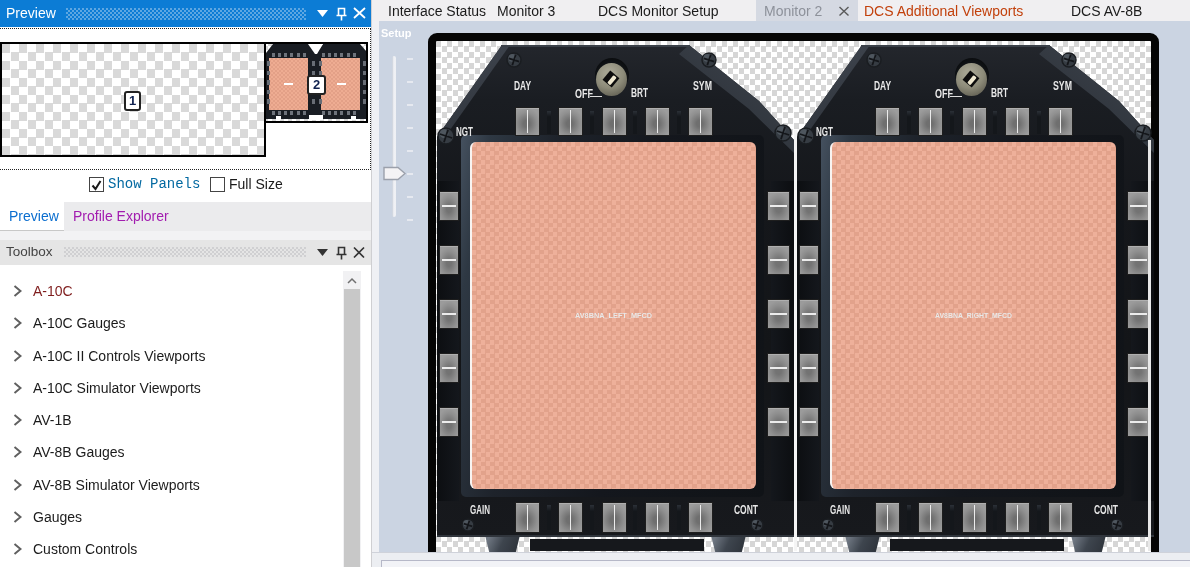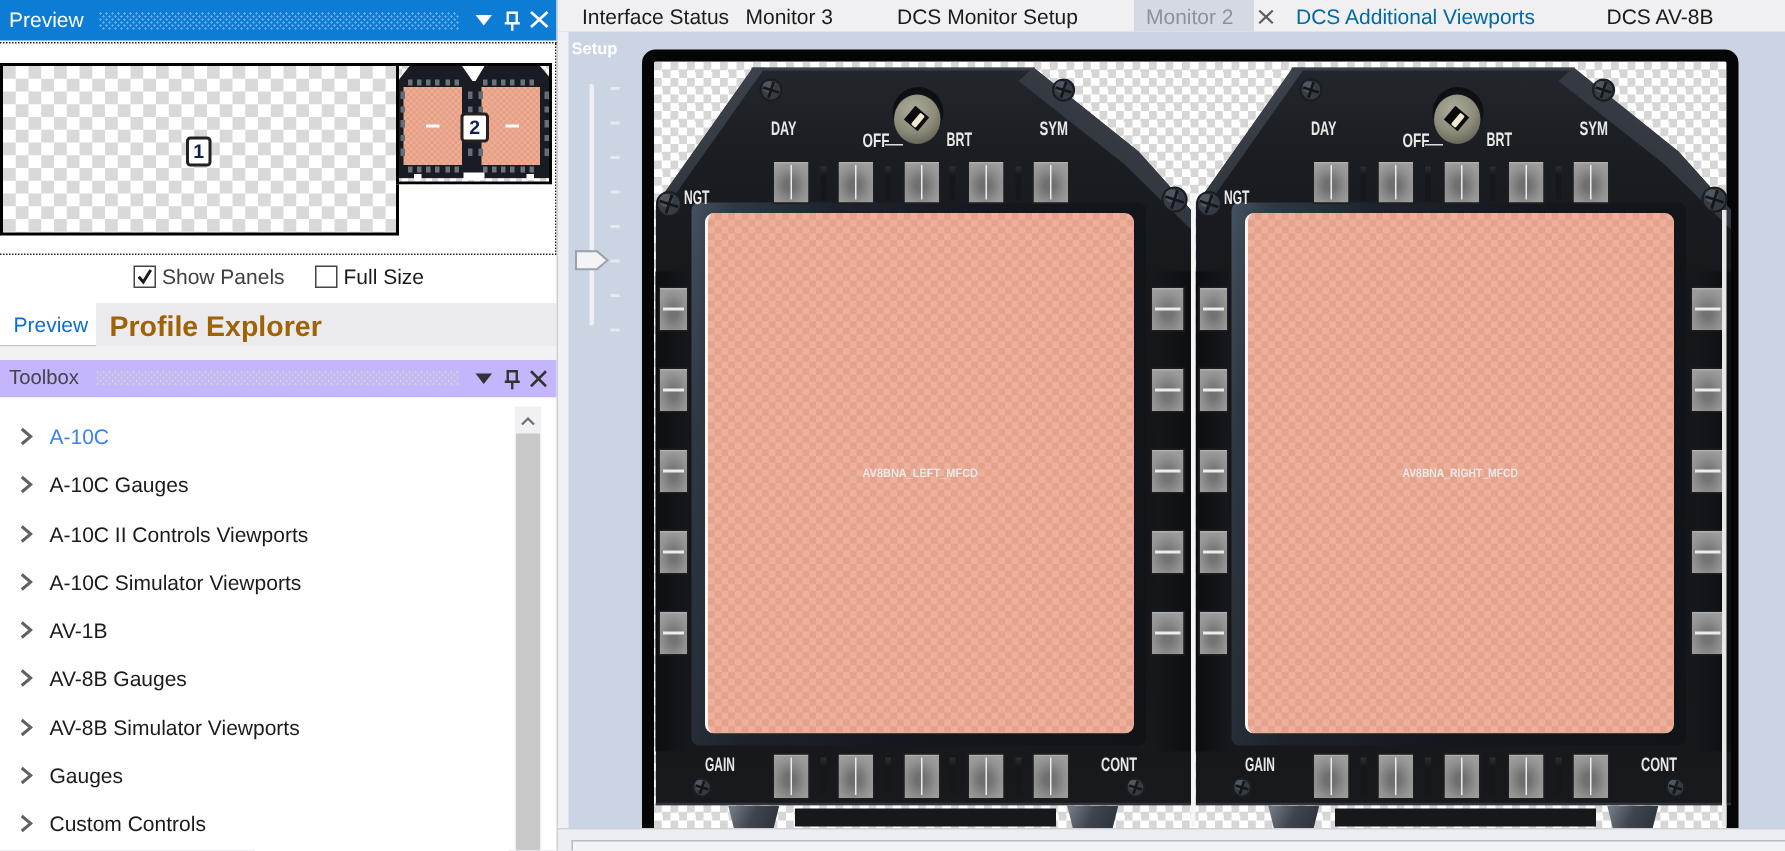--- a/index.html
+++ b/index.html
@@ -76,44 +76,44 @@
     <div style="left:98.5px;top:57.4px;width:3px;height:4.5px;background:#686d75;"></div>
     <div style="left:45px;top:73px;width:14px;height:5px;background:#fff;"></div>
     <div style="left:12px;top:74px;width:5px;height:4px;background:#fff;"></div>
     <div style="left:87px;top:74px;width:5px;height:4px;background:#fff;"></div>
     <div style="left:0;top:0;width:100px;height:77px;border:2px solid #000;"></div>
   </div>
 <div style="left:307px;top:75px;width:15px;height:16px;background:#fff;border:2px solid #222;border-radius:3px;color:#10214f;font-size:13px;font-weight:bold;text-align:center;line-height:16px;">2</div>
 <div style="position:absolute;width:13px;height:13px;background:#fff;border:1px solid #444;left:89px;top:177px;"><svg width="13" height="13">
       <path d="M2.5 6.5l3 3.5 5-8" stroke="#1a1a1a" stroke-width="2" fill="none"></path>
     </svg></div>
-<span style="position:absolute;left:108px;top:176px;font-size:14px;color:#404040;">Show Panels</span>
+<span style="position:absolute;left:108px;top:176px;font-size:14px;color:#0369a1;font-family:Liberation Mono, monospace;">Show Panels</span>
 <div style="position:absolute;width:13px;height:13px;background:#fff;border:1px solid #444;left:210px;top:177px;"></div>
 <span style="position:absolute;left:229px;top:176px;font-size:14px;color:#1a1a1a;">Full Size</span>
 <div style="left:0px;top:202px;width:371px;height:29px;background:#ebebed;"></div>
 <div style="left:0px;top:202px;width:64px;height:29px;background:#fff;">
     <span style="position:absolute;left:9px;top:6px;color:#0b6ecf;font-size:14px;">Preview</span>
   </div>
 <div style="left:0px;top:230px;width:64px;height:1px;background:#c8c8c8;"></div>
-<span style="position:absolute;left:73px;top:208px;color:#a16207;font-size:19px;font-weight:bold;">Profile Explorer</span>
+<span style="position:absolute;left:73px;top:208px;color:#a21caf;font-size:14px;">Profile Explorer</span>
 <div style="left:0px;top:231px;width:371px;height:9px;background:#f2f2f4;"></div>
-<div style="left:0px;top:240px;width:371px;height:25px;background:#c4b5fd;">
+<div style="left:0px;top:240px;width:371px;height:25px;background:#e5e5e5;">
     <span style="position:absolute;left:6px;top:4px;color:#444;font-size:13.5px;">Toolbox</span>
     <div style="left:64px;top:7px;width:242px;height:10px;background:radial-gradient(circle .8px at 1px 1px,#d0d0d2 96%,transparent) 0 0/4px 4px,radial-gradient(circle .8px at 1px 1px,#d0d0d2 96%,transparent) 2px 2px/4px 4px;"></div>
     <svg style="position:absolute;left:314px;top:5px;" width="54" height="16">
       <path d="M3 4h11l-5.5 7z" fill="#333"></path>
       <path d="M24.5 2.5h6v7h-6z M22.5 9.5h10 M27.5 9.5v5" stroke="#333" stroke-width="1.6" fill="none"></path>
       <path d="M40 2.5l10 10M50 2.5l-10 10" stroke="#333" stroke-width="1.7"></path>
     </svg>
   </div>
 <div style="left:0px;top:265px;width:371px;height:302px;background:#fff;"></div>
 <svg style="position:absolute;left:13px;top:285px;" width="9" height="12">
     <path d="M1.5 1l6 5-6 5" stroke="#606060" stroke-width="2" fill="none"></path>
   </svg>
-<span style="position:absolute;left:33px;top:283px;font-size:14px;color:#3b82f6;">A-10C</span>
+<span style="position:absolute;left:33px;top:283px;font-size:14px;color:#7f1d1d;">A-10C</span>
 <svg style="position:absolute;left:13px;top:317px;" width="9" height="12">
     <path d="M1.5 1l6 5-6 5" stroke="#606060" stroke-width="2" fill="none"></path>
   </svg>
 <span style="position:absolute;left:33px;top:315px;font-size:14px;color:#1b1b1b;">A-10C Gauges</span>
 <svg style="position:absolute;left:13px;top:350px;" width="9" height="12">
     <path d="M1.5 1l6 5-6 5" stroke="#606060" stroke-width="2" fill="none"></path>
   </svg>
 <span style="position:absolute;left:33px;top:348px;font-size:14px;color:#1b1b1b;">A-10C II Controls Viewports</span>
 <svg style="position:absolute;left:13px;top:382px;" width="9" height="12">
     <path d="M1.5 1l6 5-6 5" stroke="#606060" stroke-width="2" fill="none"></path>
@@ -142,27 +142,27 @@
 <div style="left:343px;top:271px;width:18px;height:296px;background:#f1f1f3;"></div>
 <svg style="position:absolute;left:346px;top:276px;" width="12" height="10">
     <path d="M2 7l4-4 4 4" stroke="#707070" stroke-width="1.5" fill="none"></path>
   </svg>
 <div style="left:344px;top:289px;width:16px;height:278px;background:#c8c8c8;"></div>
 <div style="left:371px;top:0px;width:1px;height:567px;background:#cfcfd2;"></div>
 <div style="left:372px;top:0px;width:818px;height:21px;background:#f0eff1;"></div>
 <span style="position:absolute;top:3px;font-size:14px;color:#1b1b1b;white-space:nowrap;left:388px;">Interface Status</span>
 <span style="position:absolute;top:3px;font-size:14px;color:#1b1b1b;white-space:nowrap;left:497px;">Monitor 3</span>
 <span style="position:absolute;top:3px;font-size:14px;color:#1b1b1b;white-space:nowrap;left:598px;">DCS Monitor Setup</span>
-<div style="left:756px;top:0px;width:80px;height:21px;background:#d5d9e2;">
+<div style="left:756px;top:0px;width:102px;height:21px;background:#d5d9e2;">
     <span style="position:absolute;left:8px;top:3px;font-size:14px;color:#8d919a;">Monitor 2</span>
     <svg style="position:absolute;left:82px;top:6px;" width="12" height="11">
       <path d="M1.5 1l9 8.5M10.5 1l-9 8.5" stroke="#5a5a5a" stroke-width="1.4"></path>
     </svg>
   </div>
-<span style="position:absolute;top:3px;font-size:14px;color:#0369a1;white-space:nowrap;left:864px;">DCS Additional Viewports</span>
+<span style="position:absolute;top:3px;font-size:14px;color:#c2410c;white-space:nowrap;left:864px;">DCS Additional Viewports</span>
 <span style="position:absolute;top:3px;font-size:14px;color:#1b1b1b;white-space:nowrap;left:1071px;">DCS AV-8B</span>
 <div style="left:372px;top:21px;width:818px;height:531px;background:#cbd4e2;overflow:hidden;">
     <div style="left:0;top:0;width:7px;height:531px;background:#eff0f4;"></div>
     <span style="position:absolute;left:9px;top:6px;color:#fff;font-weight:bold;font-size:11px;">Setup</span>
     <div style="left:20px;top:35px;width:4px;height:161px;background:linear-gradient(90deg,#c6cdd8,#f0f1f5 45%,#eef0f4);border-radius:2px;"></div>
     <div style="left:35px;top:37px;width:6px;height:2px;background:#e6e9f0;"></div>
     <div style="left:35px;top:60px;width:6px;height:2px;background:#e6e9f0;"></div>
     <div style="left:35px;top:83px;width:6px;height:2px;background:#e6e9f0;"></div>
     <div style="left:35px;top:106px;width:6px;height:2px;background:#e6e9f0;"></div>
     <div style="left:35px;top:129px;width:6px;height:2px;background:#e6e9f0;"></div>

